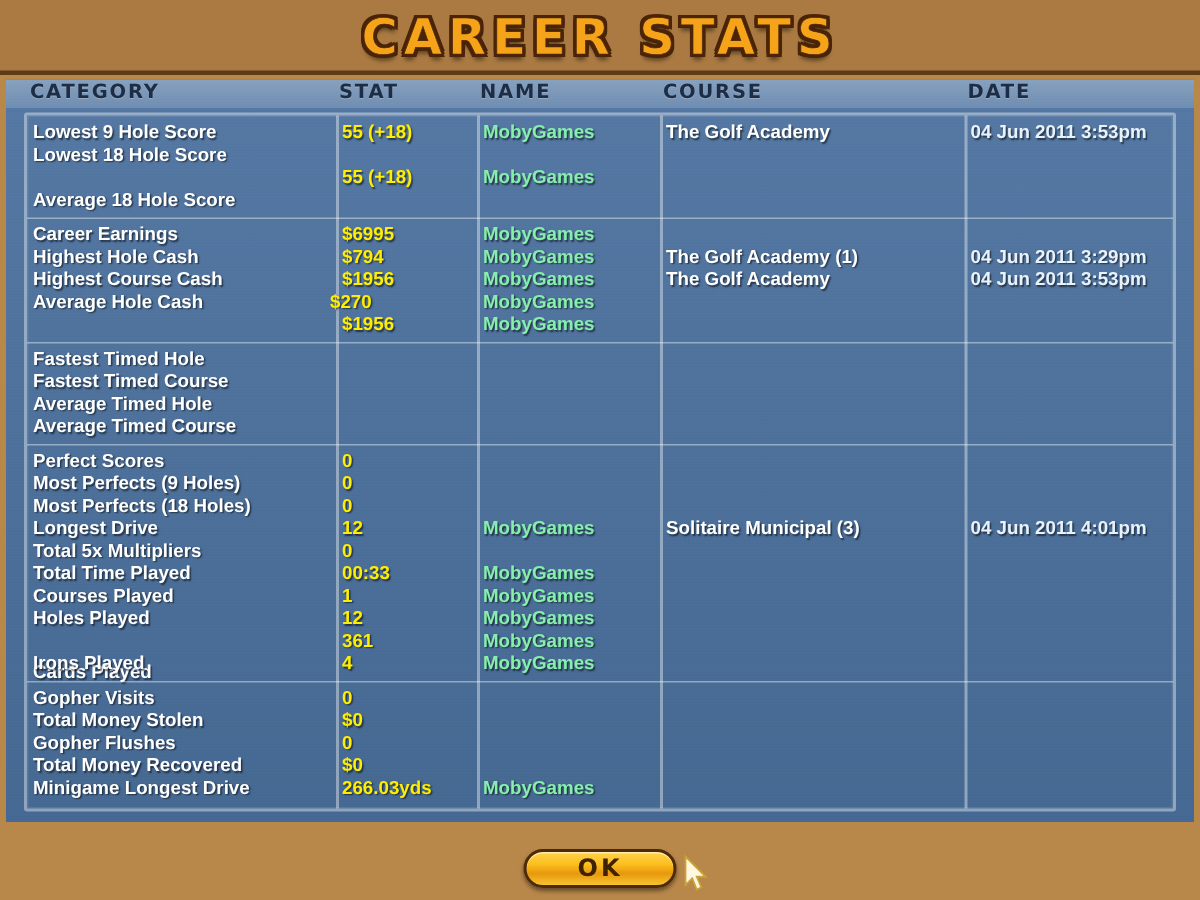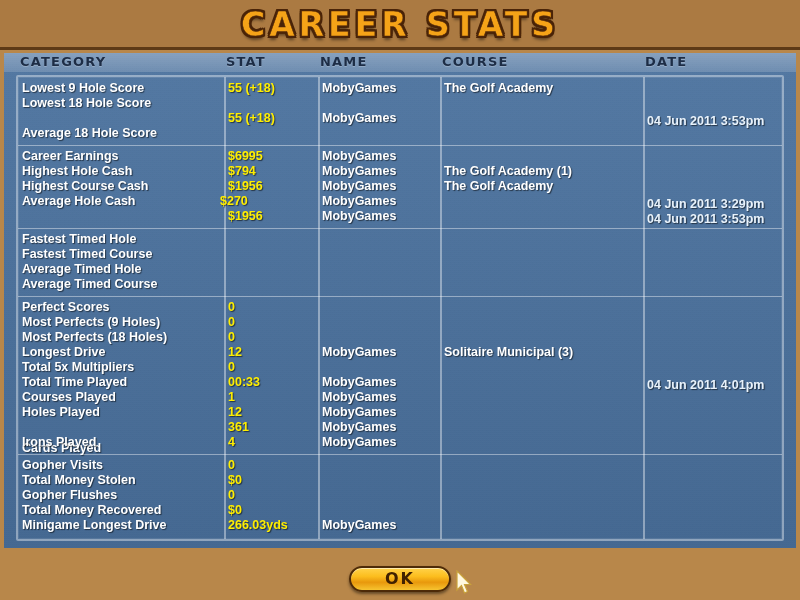--- a/index.html
+++ b/index.html
@@ -128,23 +128,23 @@
   .cell {
     position: absolute;
     font-family: "Liberation Sans", sans-serif;
     font-size: 12.5px;
     font-weight: bold;
     white-space: nowrap;
     line-height: 15px;
   }
   .c-cat  { color: #ffffff; text-shadow: 1px 1px 1px rgba(0,0,0,0.55); }
   .c-stat { color: #ffee00; text-shadow: 1px 1px 1px rgba(0,0,0,0.55); }
-  .c-name { color: #ffffff; text-shadow: 1px 1px 1px rgba(0,0,0,0.55); }
+  .c-name { color: #86efac; text-shadow: 1px 1px 1px rgba(0,0,0,0.55); }
   .c-crs  { color: #ffffff; text-shadow: 1px 1px 1px rgba(0,0,0,0.55); }
-  .c-date { color: #e8f2fb; text-shadow: 1px 1px 1px rgba(0,0,0,0.55); margin-top: 33px; }
+  .c-date { color: #e8f2fb; text-shadow: 1px 1px 1px rgba(0,0,0,0.55); }
 
   
   #okbtn {
     position: absolute;
     left: 349px; top: 566px; width: 102px; height: 26px;
     border-radius: 13px;
     background: linear-gradient(to bottom, #ffd34a 0%, #fcbe1e 38%, #e8980c 65%, #f7c430 100%);
     border: 2px solid #4d2a08;
     box-shadow: 0 2px 3px rgba(0,0,0,0.45), inset 0 1px 0 rgba(255,255,255,0.55);
     cursor: pointer;

